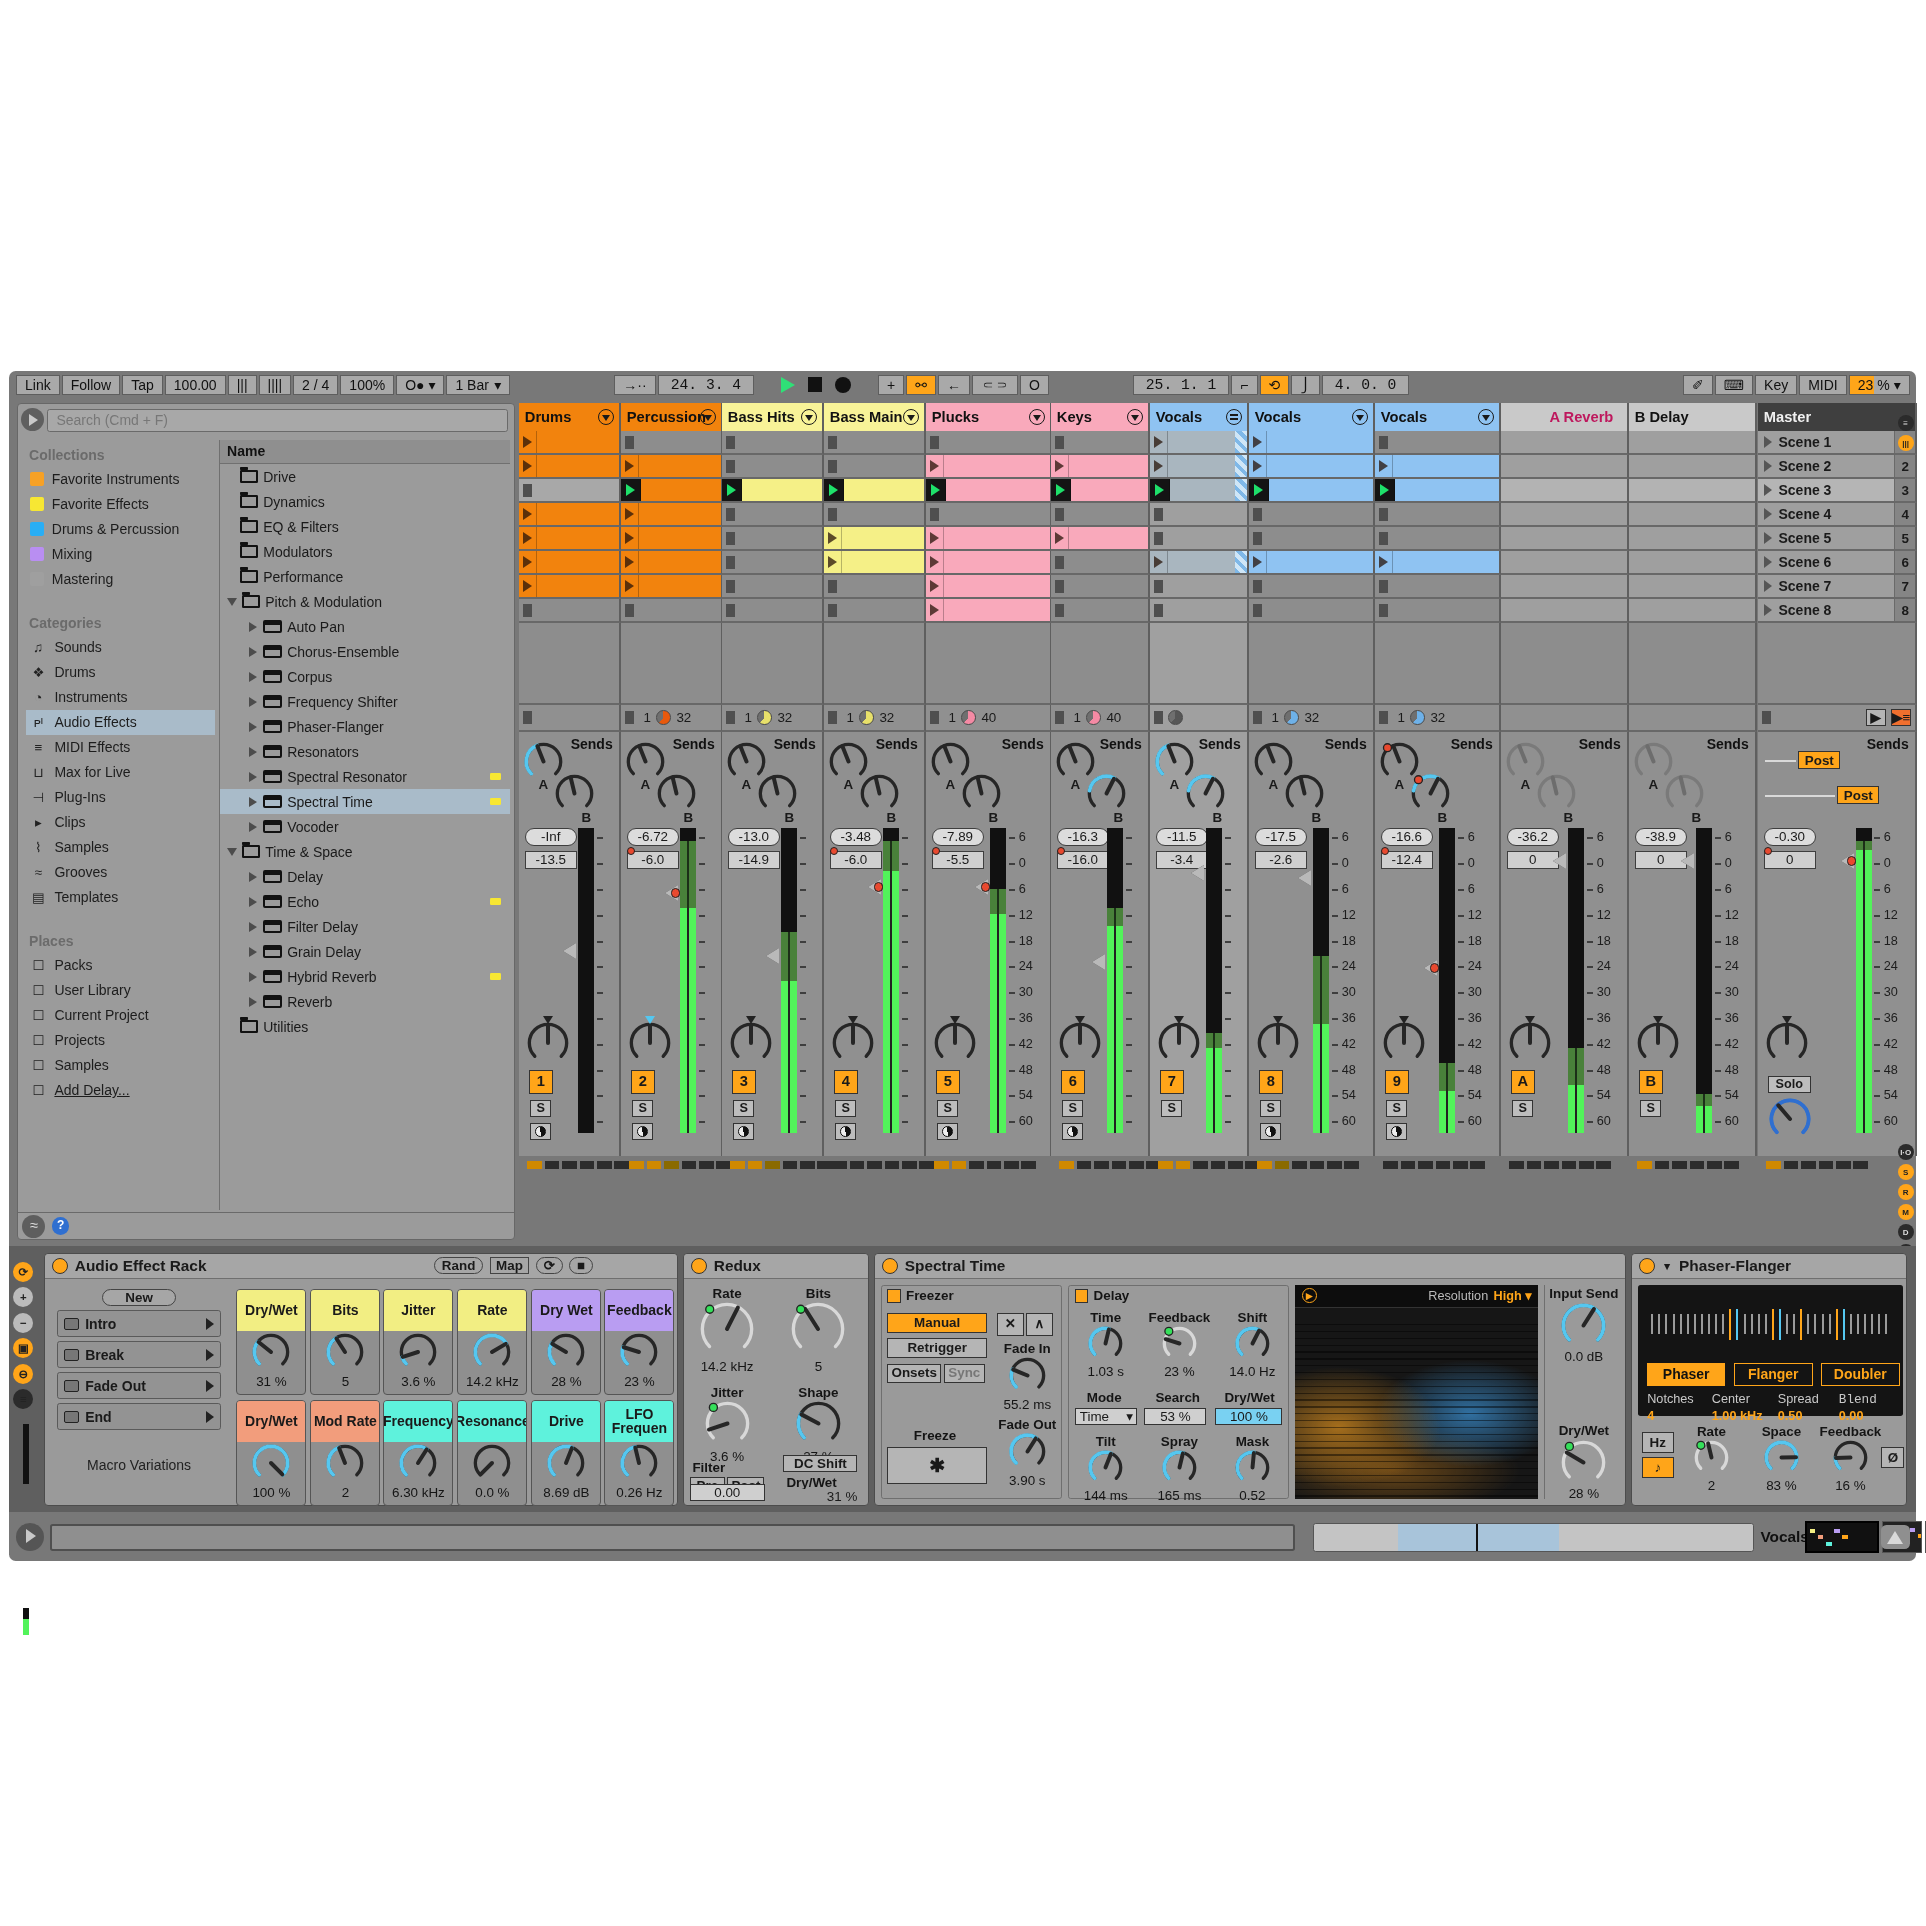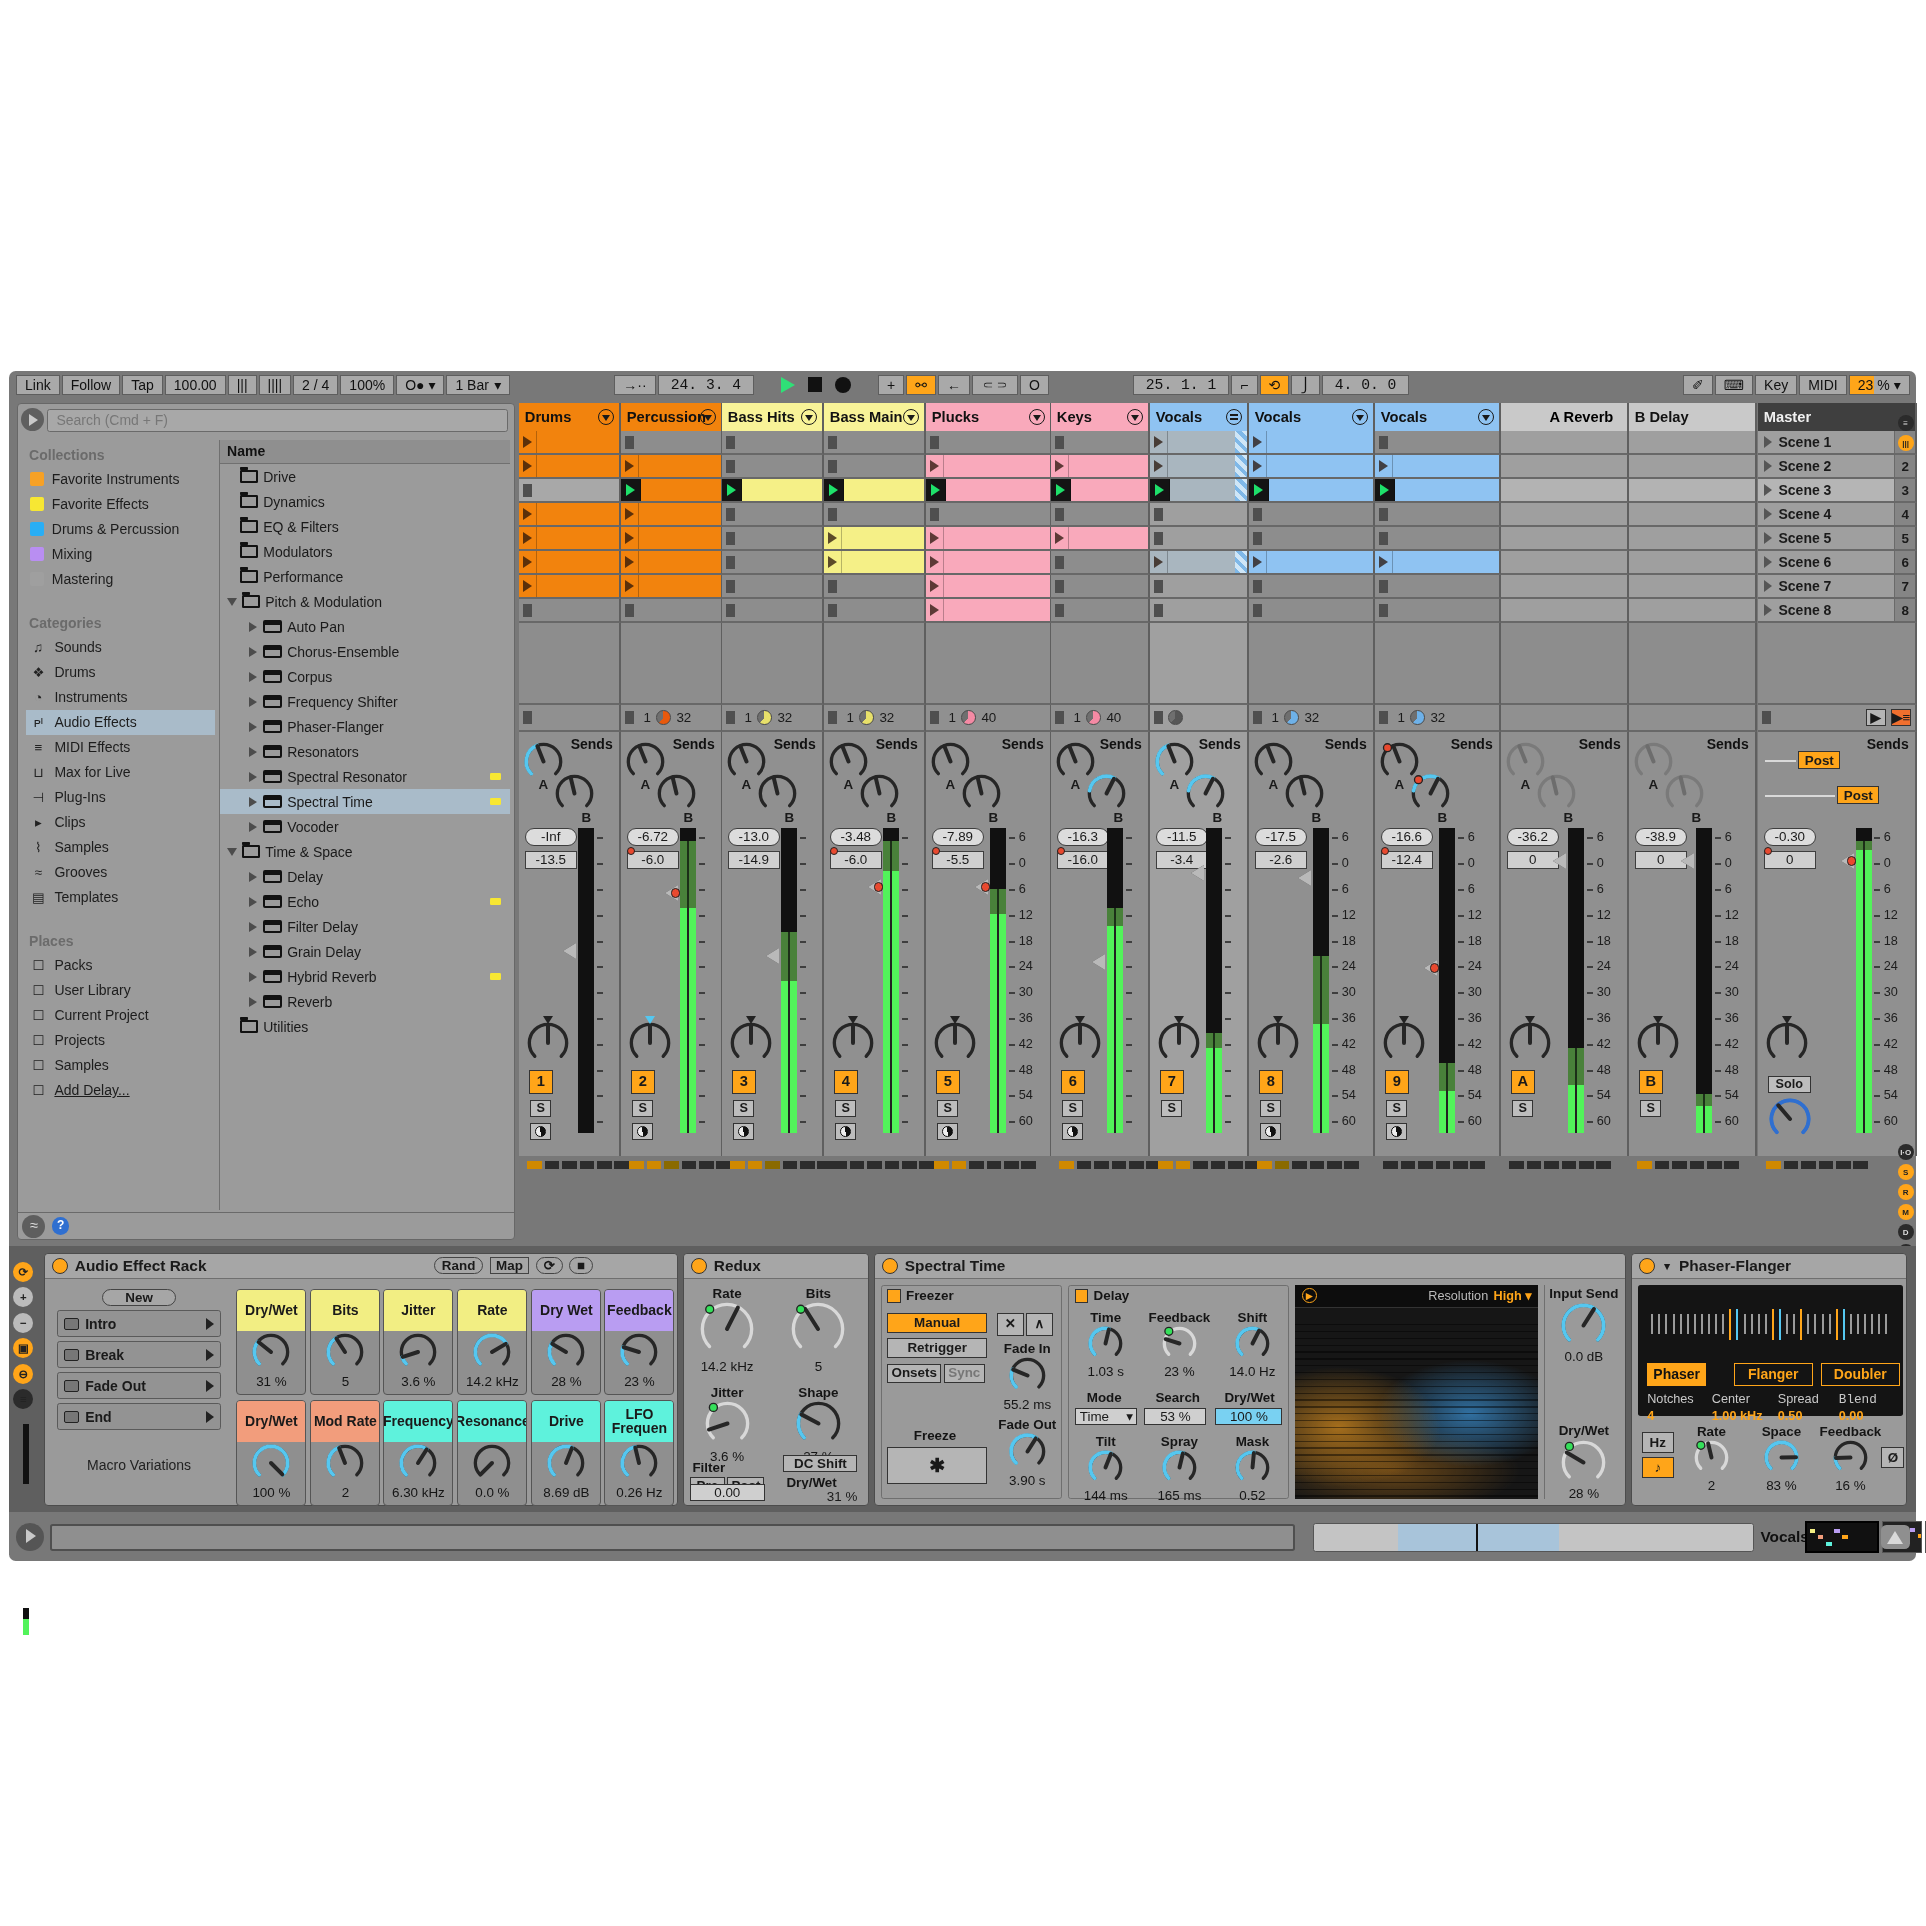--- a/index.html
+++ b/index.html
@@ -1417,21 +1417,21 @@
         </div>
         <div class="xfrow" style="left: 864px; top: 758px; position: absolute;">
           <div class="xf"></div>
           <div class="xf"></div>
           <div class="xf"></div>
           <div class="xf"></div>
           <div class="xf"></div>
           <div class="xf"></div>
         </div>
         <div class="scol" style="left: 982px; width: 128px; top: 0px;">
-          <div class="thead" style="background: rgb(201, 201, 201); color: #000000; padding-left: 48px;">
+          <div class="thead" style="background: rgb(201, 201, 201); color: #be185d; padding-left: 48px;">
             <span>A Reverb</span>
           </div>
           <div class="cell litecol"></div>
           <div class="cell litecol"></div>
           <div class="cell selrow litecol"></div>
           <div class="cell litecol"></div>
           <div class="cell litecol"></div>
           <div class="cell litecol"></div>
           <div class="cell litecol"></div>
           <div class="cell litecol"></div>
@@ -2081,21 +2081,21 @@
             <div style="position: absolute; left: 184px; top: 29px; width: 2px; height: 20px; background: rgb(154, 154, 154);"></div>
             <div style="position: absolute; left: 191px; top: 29px; width: 2px; height: 20px; background: rgb(154, 154, 154);"></div>
             <div style="position: absolute; left: 198px; top: 24px; width: 2px; height: 31px; background: rgb(255, 165, 25);"></div>
             <div style="position: absolute; left: 205px; top: 24px; width: 2px; height: 31px; background: rgb(85, 199, 240);"></div>
             <div style="position: absolute; left: 212px; top: 29px; width: 2px; height: 20px; background: rgb(154, 154, 154);"></div>
             <div style="position: absolute; left: 219px; top: 29px; width: 2px; height: 20px; background: rgb(154, 154, 154);"></div>
             <div style="position: absolute; left: 226px; top: 29px; width: 2px; height: 20px; background: rgb(154, 154, 154);"></div>
             <div style="position: absolute; left: 233px; top: 29px; width: 2px; height: 20px; background: rgb(154, 154, 154);"></div>
             <div style="position: absolute; left: 240px; top: 29px; width: 2px; height: 20px; background: rgb(154, 154, 154);"></div>
             <div style="position: absolute; left: 247px; top: 29px; width: 2px; height: 20px; background: rgb(154, 154, 154);"></div>
-            <div class="pfbtn" style="left: 9.4px; top: 78px; width: 59px; position: absolute; background: rgb(255, 165, 25); color: rgb(17, 17, 17); border: 1.3px solid rgb(255, 165, 25);">Phaser</div>
+            <div class="pfbtn" style="left: 9.4px; top: 78px; width: 78px; position: absolute; background: rgb(255, 165, 25); color: rgb(17, 17, 17); border: 1.3px solid rgb(255, 165, 25);">Phaser</div>
             <div class="pfbtn" style="left: 96px; top: 78px; width: 79px; position: absolute; background: transparent; color: rgb(255, 165, 25); border: 1.3px solid rgb(255, 165, 25);">Flanger</div>
             <div class="pfbtn" style="left: 183px; top: 78px; width: 79px; position: absolute; background: transparent; color: rgb(255, 165, 25); border: 1.3px solid rgb(255, 165, 25);">Doubler</div>
             <div style="position: absolute; left: 9.4px; top: 107px; color: rgb(201, 201, 201); font-size: 12.7px;">Notches</div>
             <div style="position: absolute; left: 9.4px; top: 124px; color: rgb(255, 165, 25); font-size: 12.7px; font-weight: bold;">4</div>
             <div style="position: absolute; left: 74px; top: 107px; color: rgb(201, 201, 201); font-size: 12.7px;">Center</div>
             <div style="position: absolute; left: 74px; top: 124px; color: rgb(255, 165, 25); font-size: 12.7px; font-weight: bold;">1.00 kHz</div>
             <div style="position: absolute; left: 140px; top: 107px; color: rgb(201, 201, 201); font-size: 12.7px;">Spread</div>
             <div style="position: absolute; left: 140px; top: 124px; color: rgb(255, 165, 25); font-size: 12.7px; font-weight: bold;">0.50</div>
             <div style="position: absolute; left: 201px; top: 107px; color: rgb(201, 201, 201); font-size: 12.7px; font-family: Liberation Mono, monospace;">Blend</div>
             <div style="position: absolute; left: 201px; top: 124px; color: rgb(255, 165, 25); font-size: 12.7px; font-weight: bold;">0.00</div>

